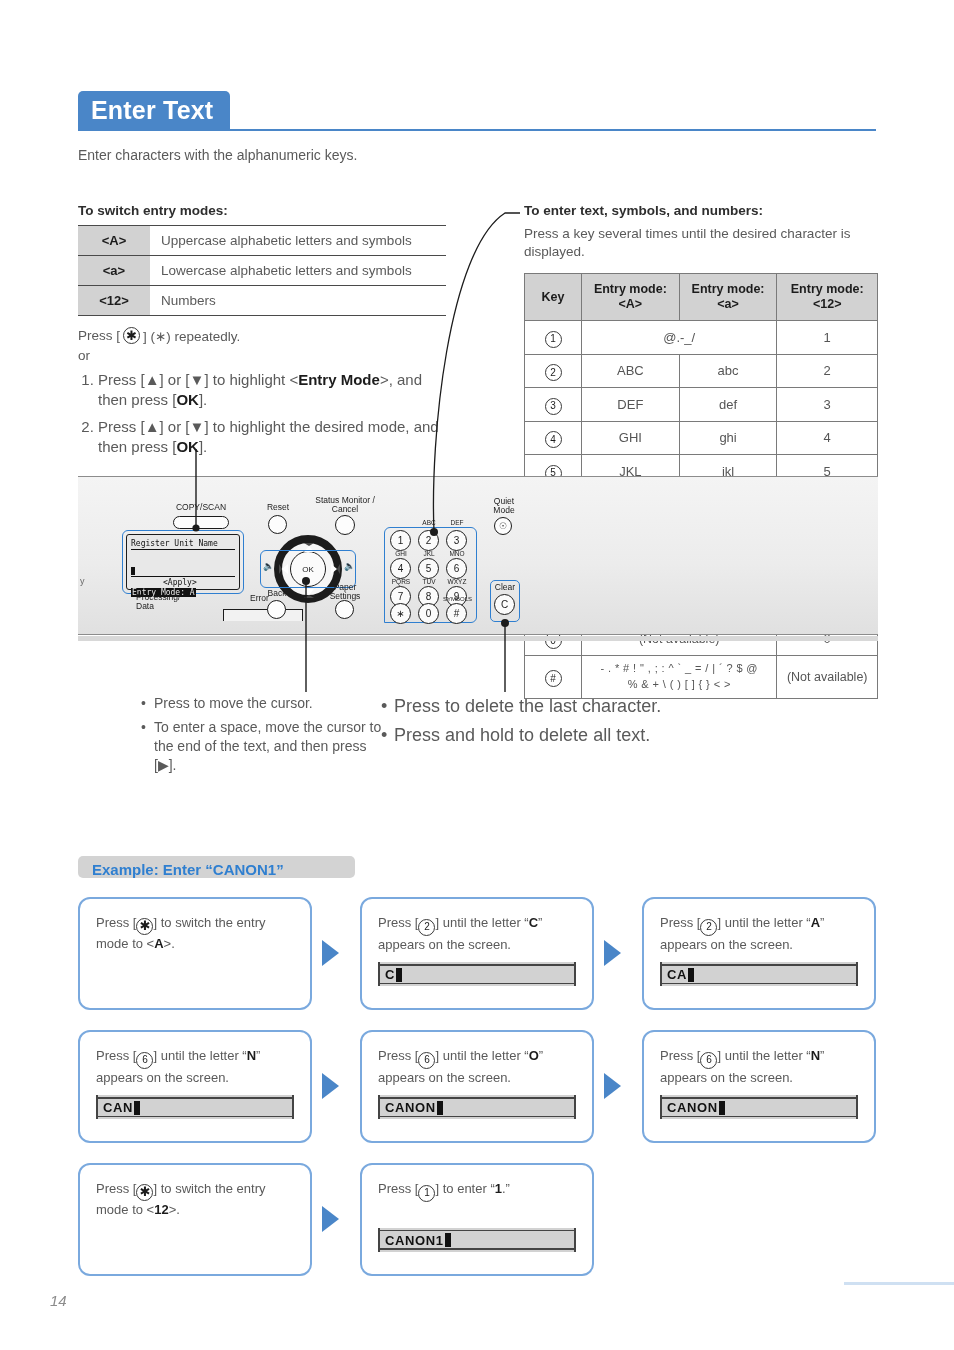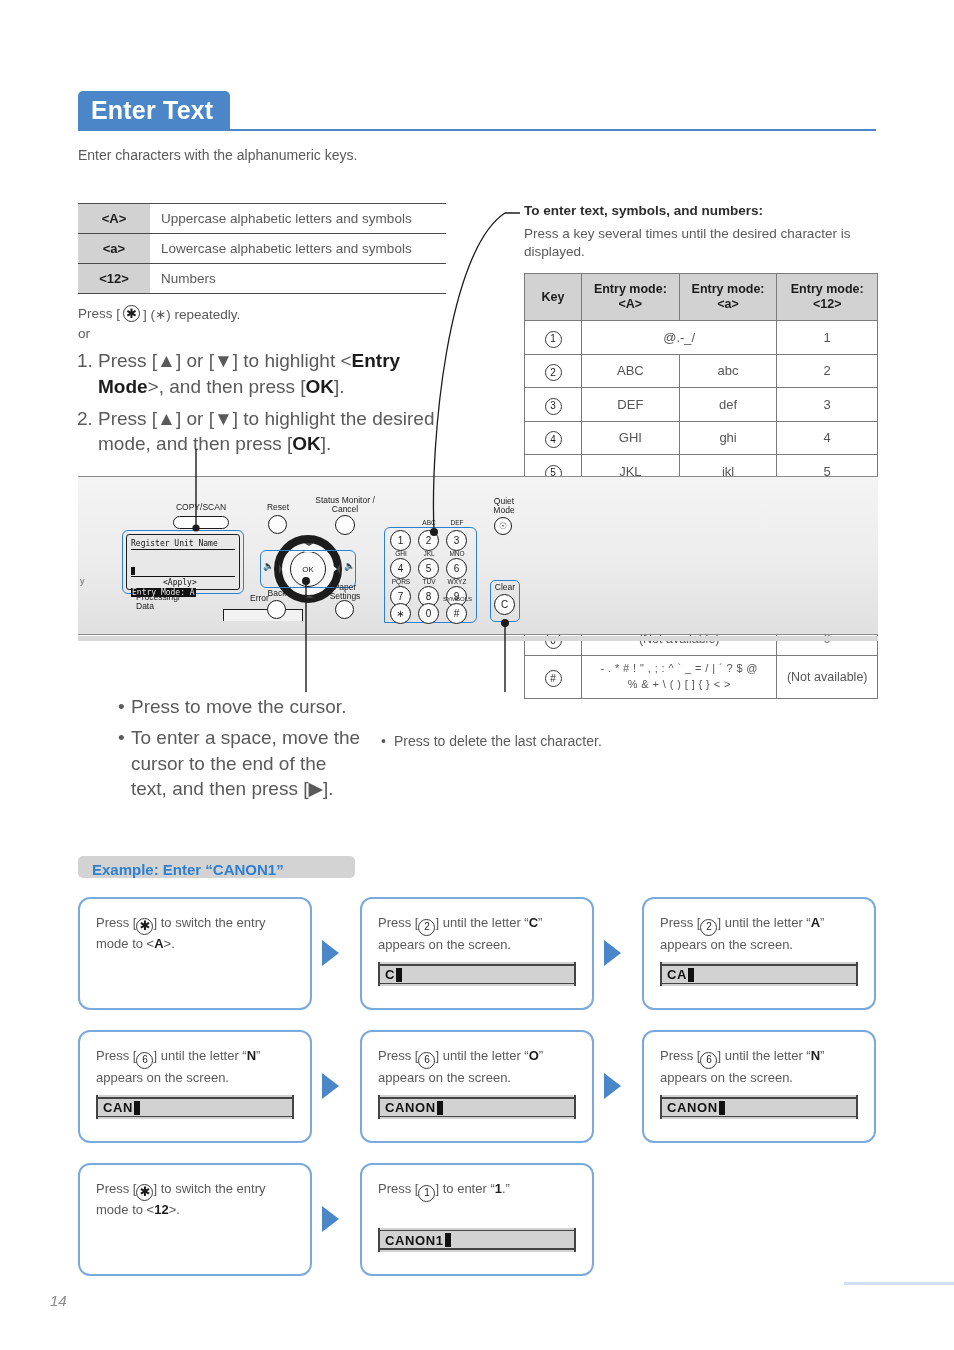--- a/index.html
+++ b/index.html
@@ -99,21 +99,21 @@
     gap: 3px;
   }
   .or-line {
     font-size: 13.5px;
     color: #5a5a5a;
     margin-top: 4px;
   }
   ol.steps {
     margin: 7px 0 10px 0;
     padding-left: 20px;
-    font-size: 19px;
+    font-size: 15px;
     color: #5a5a5a;
     line-height: 1.36;
   }
   ol.steps li { margin-bottom: 6px; }
   ol.steps b { color: #1c1c1c; }
 
   .key-circle {
     display: inline-flex;
     align-items: center;
     justify-content: center;
@@ -364,31 +364,31 @@
   .callout-svg {
     position: absolute;
     left: 0; top: 0;
     width: 954px; height: 1350px;
     pointer-events: none;
   }
 
   
   .bullets-left {
     position: absolute;
-    left: 117px; top: 694px;
+    left: 140px; top: 694px;
     width: 250px;
-    font-size: 19px;
+    font-size: 14px;
     color: #5a5a5a;
     line-height: 1.36;
   }
   .bullets-right {
     position: absolute;
-    left: 380px; top: 732px;
+    left: 380px; top: 694px;
     width: 300px;
-    font-size: 14px;
+    font-size: 18px;
     color: #5a5a5a;
     line-height: 1.36;
   }
   .bullets-left ul, .bullets-right ul {
     margin: 0; padding-left: 14px;
     list-style: none;
   }
   .bullets-left li, .bullets-right li {
     margin-bottom: 5px;
     position: relative;
@@ -490,20 +490,21 @@
 <body>
 
 <div class="page-header">
   <div class="header-rule"></div>
   <div class="header-badge">Enter Text</div>
 </div>
 
 <div class="intro-line">Enter characters with the alphanumeric keys.</div>
 
 <div class="col-left">
+  <div class="sub-head">To switch entry modes:</div>
   <table class="modes">
     <tbody>
       <tr>
         <td class="mode-key">&lt;A&gt;</td>
         <td class="mode-desc">Uppercase alphabetic letters and symbols</td>
       </tr>
       <tr>
         <td class="mode-key">&lt;a&gt;</td>
         <td class="mode-desc">Lowercase alphabetic letters and symbols</td>
       </tr>
@@ -735,20 +736,21 @@
 
 <div class="bullets-left">
   <ul>
     <li>Press to move the cursor.</li>
     <li>To enter a space, move the cursor to the end of the text, and then press [▶].</li>
   </ul>
 </div>
 <div class="bullets-right">
   <ul>
     <li>Press to delete the last character.</li>
+    <li>Press and hold to delete all text.</li>
   </ul>
 </div>
 
 <div class="example-head">Example: Enter “CANON1”</div>
 
 <div class="card" style="left:78px; top:897px; width:234px; height:113px;">
   <div class="card-text">
     <span>Press [</span><span class="key-circle star">✱</span><span>] to switch the entry mode to &lt;</span><b>A</b><span>&gt;.</span>
   </div>
 </div>

